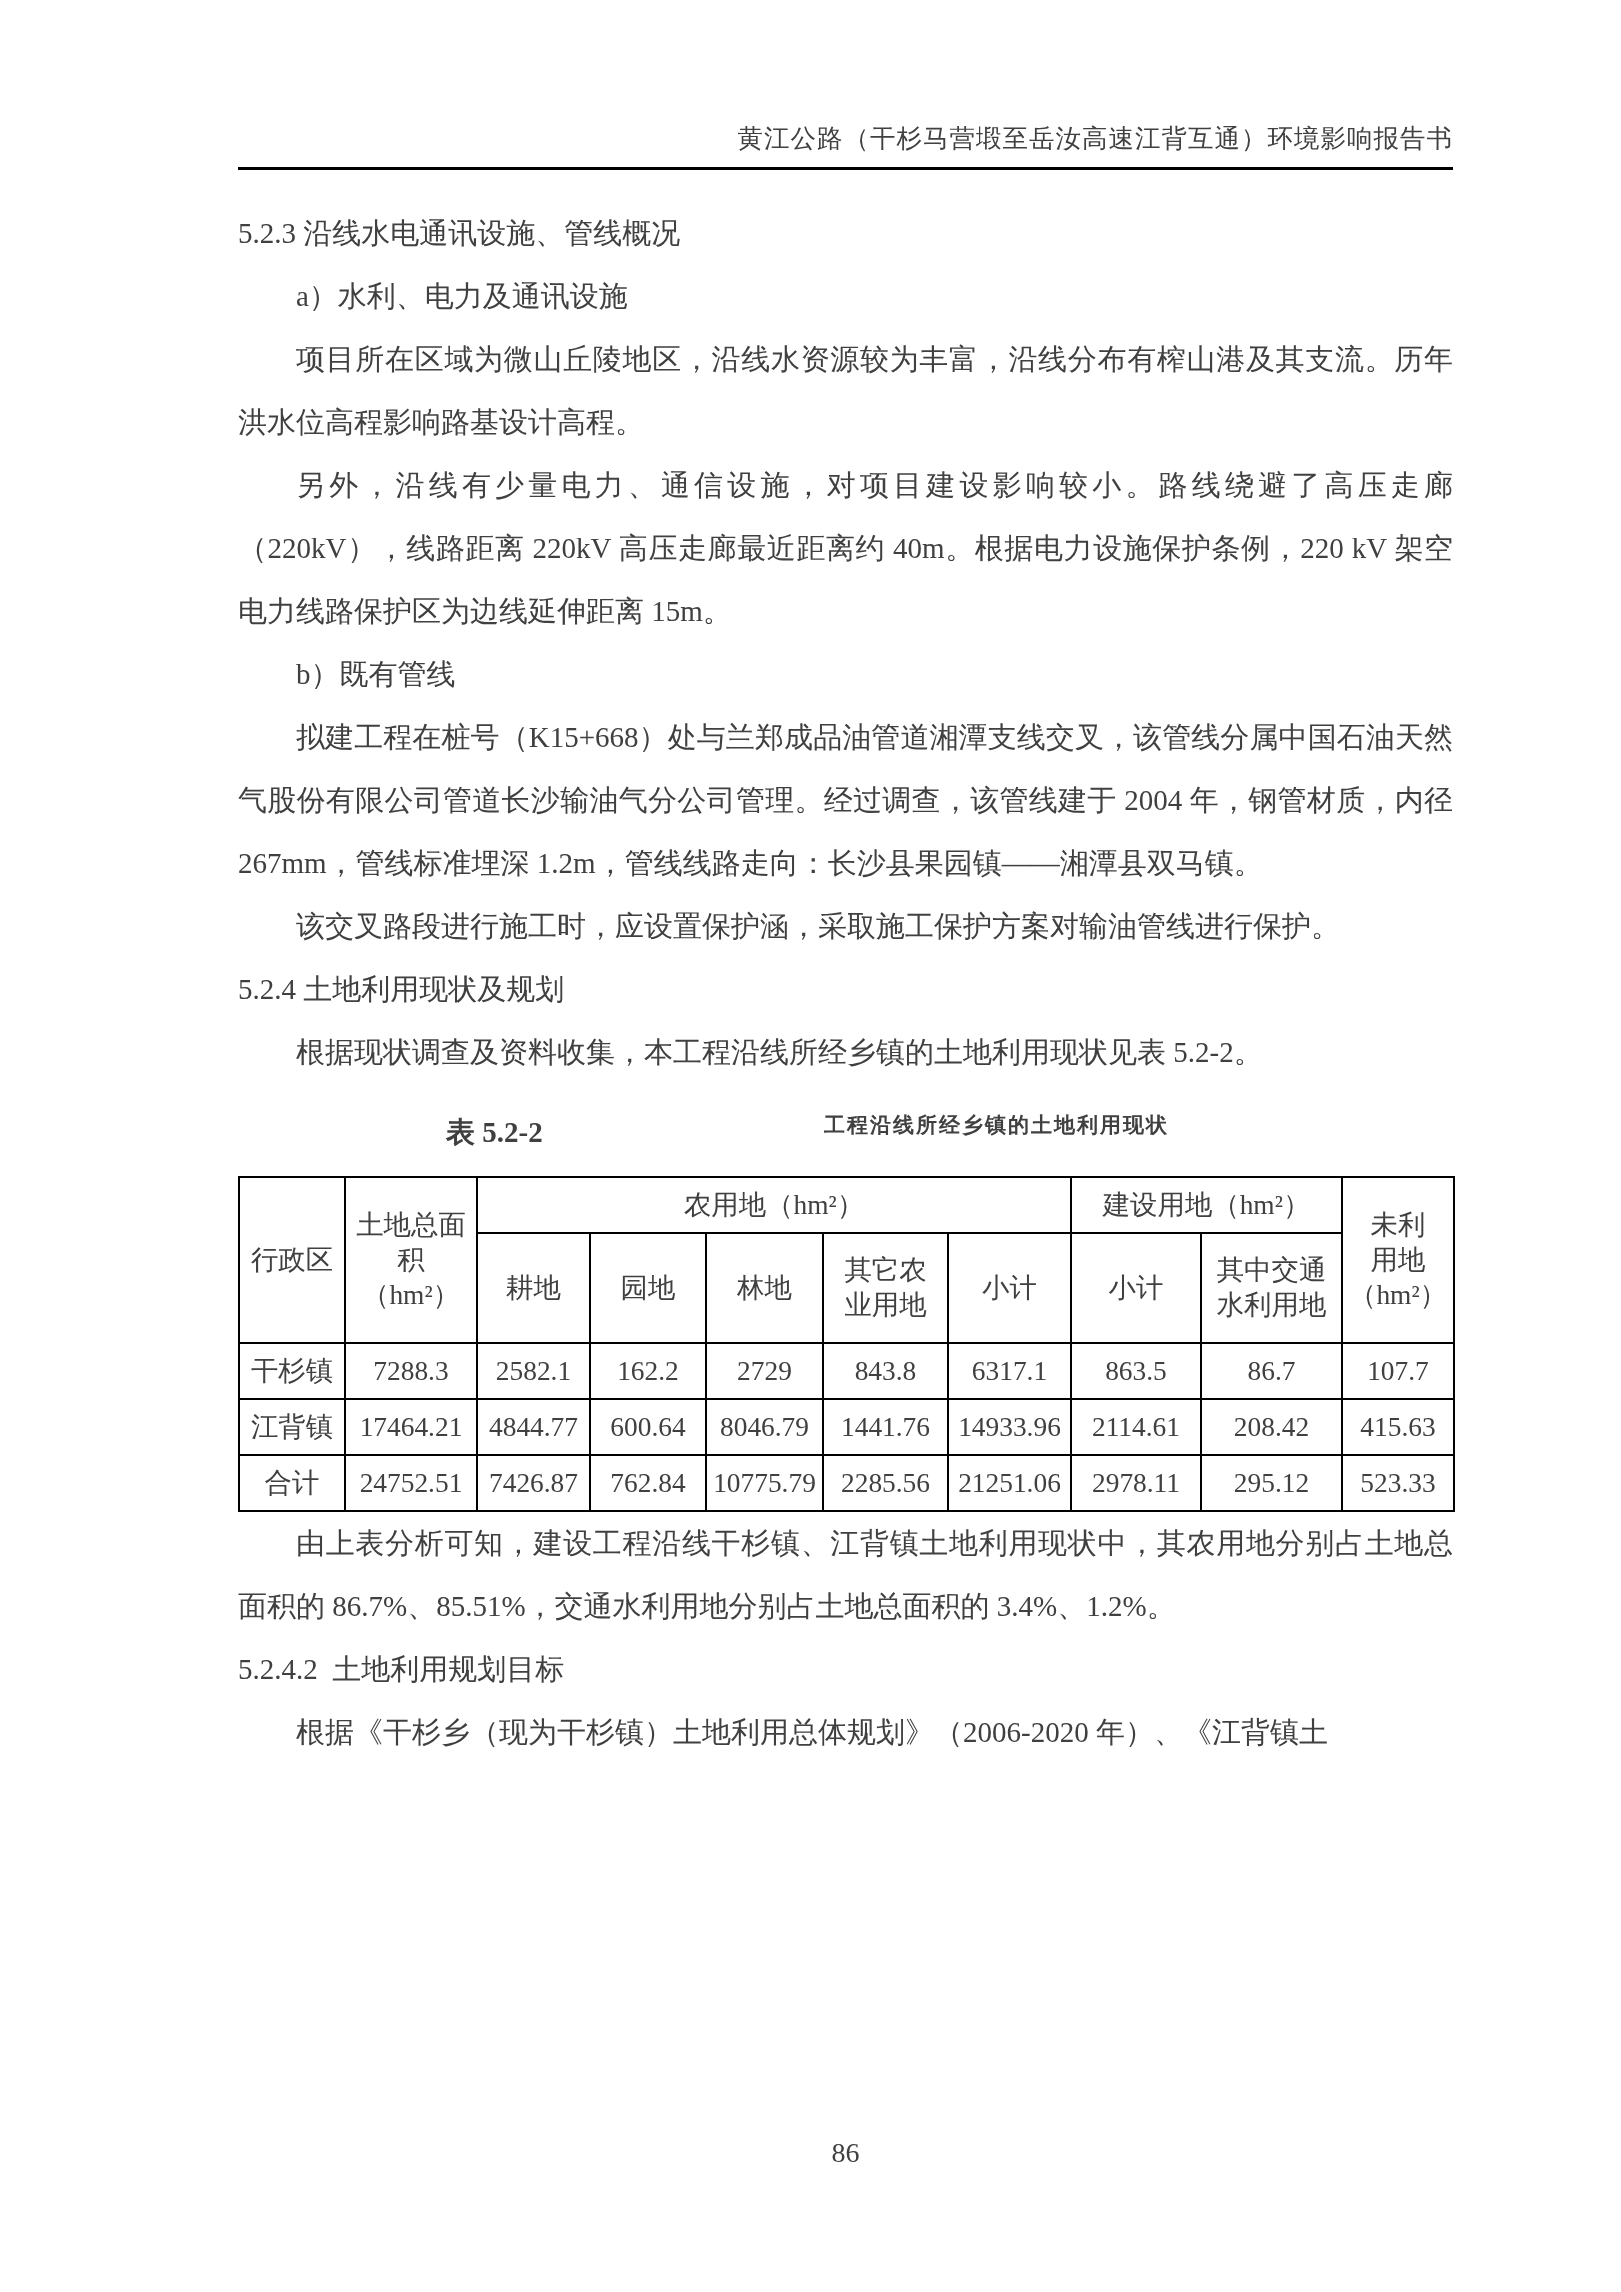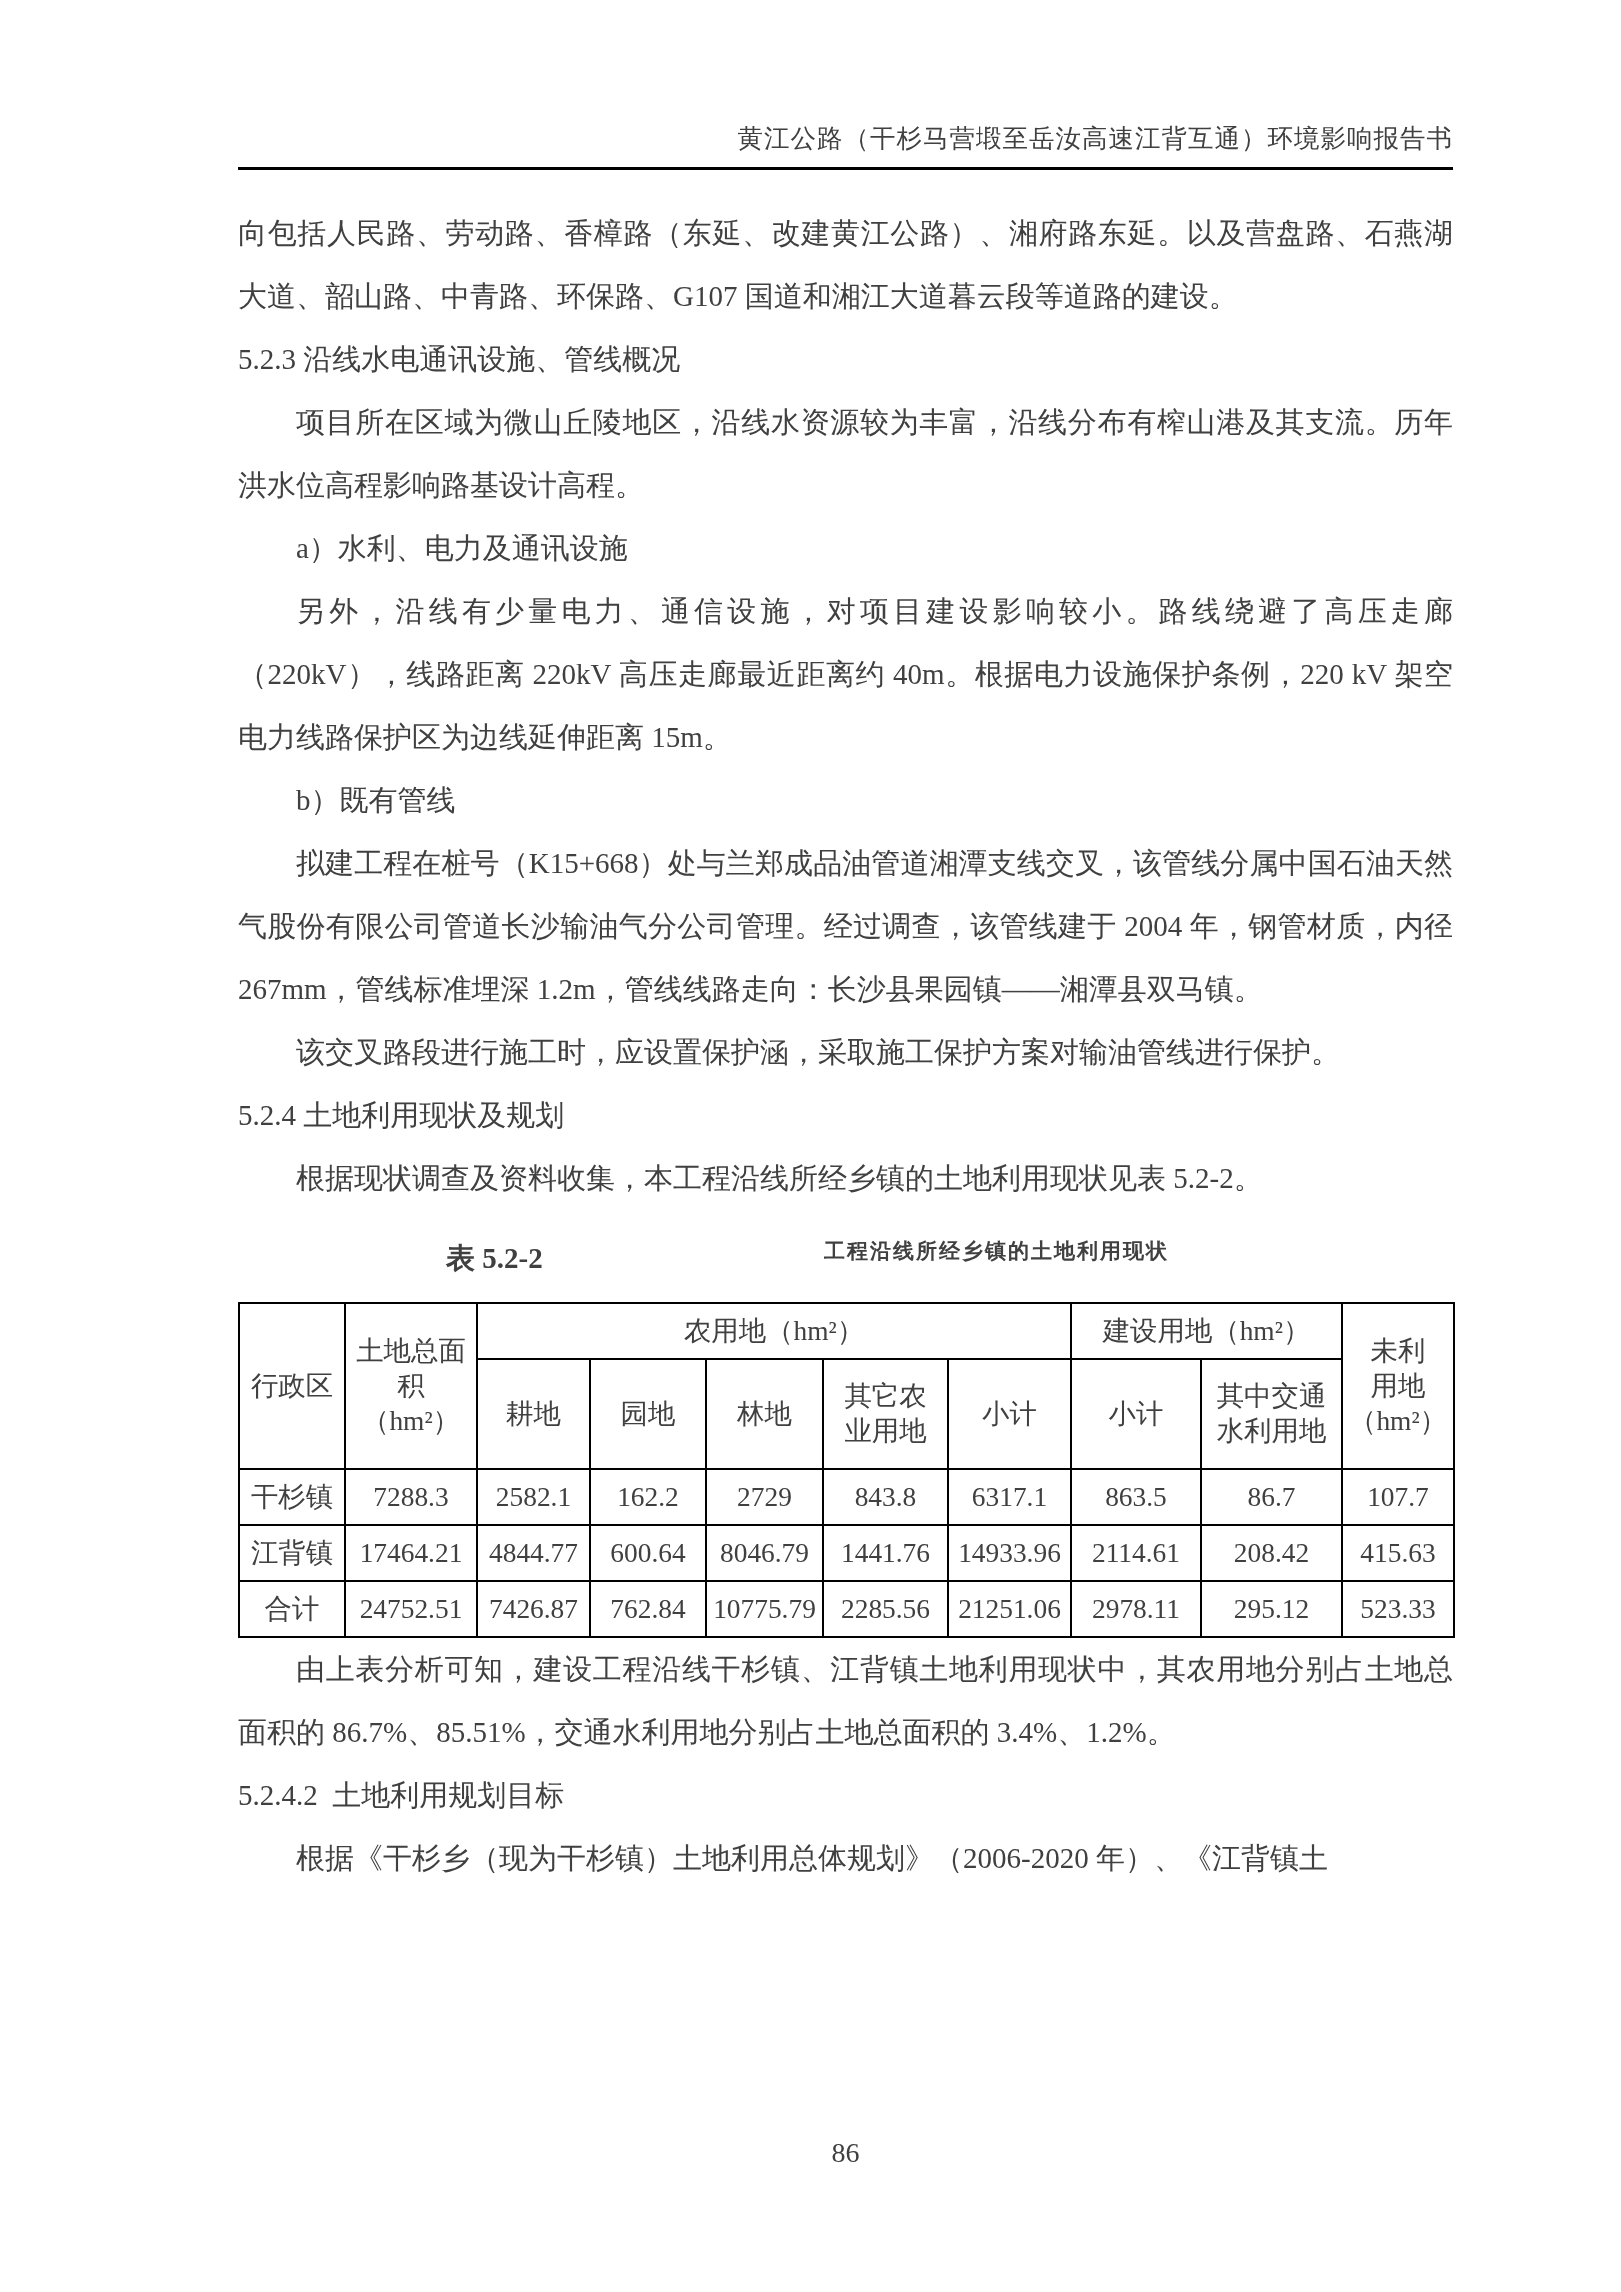--- a/index.html
+++ b/index.html
@@ -104,24 +104,23 @@
 
 <div class="page">
 
   <div class="running-header">
     <div class="header-title">黄江公路（干杉马营塅至岳汝高速江背互通）环境影响报告书</div>
     <div class="header-rule"></div>
   </div>
 
   <div class="doc-body">
 
-    <p class="cont">向包括人民路、劳动路、香樟路（东延、改建黄江公路）、湘府路东延。以及营盘路、石燕湖大道、韶山路、中青路、环保路、G107 国道和湘江大道暮云段等道路的建设。</p>
     <p class="heading">5.2.3 沿线水电通讯设施、管线概况</p>
+    <p class="indent">a）水利、电力及通讯设施</p>
     <p class="indent">项目所在区域为微山丘陵地区，沿线水资源较为丰富，沿线分布有榨山港及其支流。历年洪水位高程影响路基设计高程。</p>
-    <p class="indent">a）水利、电力及通讯设施</p>
     <p class="indent">另外，沿线有少量电力、通信设施，对项目建设影响较小。路线绕避了高压走廊（220kV），线路距离 220kV 高压走廊最近距离约 40m。根据电力设施保护条例，220 kV 架空电力线路保护区为边线延伸距离 15m。</p>
     <p class="indent">b）既有管线</p>
     <p class="indent">拟建工程在桩号（K15+668）处与兰郑成品油管道湘潭支线交叉，该管线分属中国石油天然气股份有限公司管道长沙输油气分公司管理。经过调查，该管线建于 2004 年，钢管材质，内径 267mm，管线标准埋深 1.2m，管线线路走向：长沙县果园镇——湘潭县双马镇。</p>
     <p class="indent">该交叉路段进行施工时，应设置保护涵，采取施工保护方案对输油管线进行保护。</p>
     <p class="heading">5.2.4 土地利用现状及规划</p>
     <p class="indent">根据现状调查及资料收集，本工程沿线所经乡镇的土地利用现状见表 5.2-2。</p>
 
     <div class="table-caption">
       <span class="cap-label">表 5.2-2</span>
       <span class="cap-title">工程沿线所经乡镇的土地利用现状</span>

